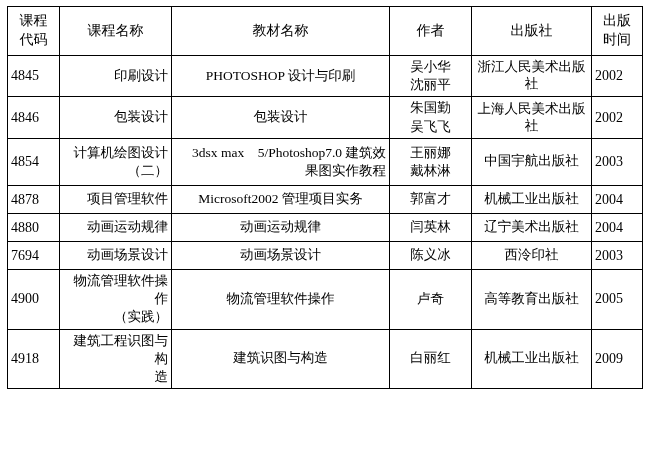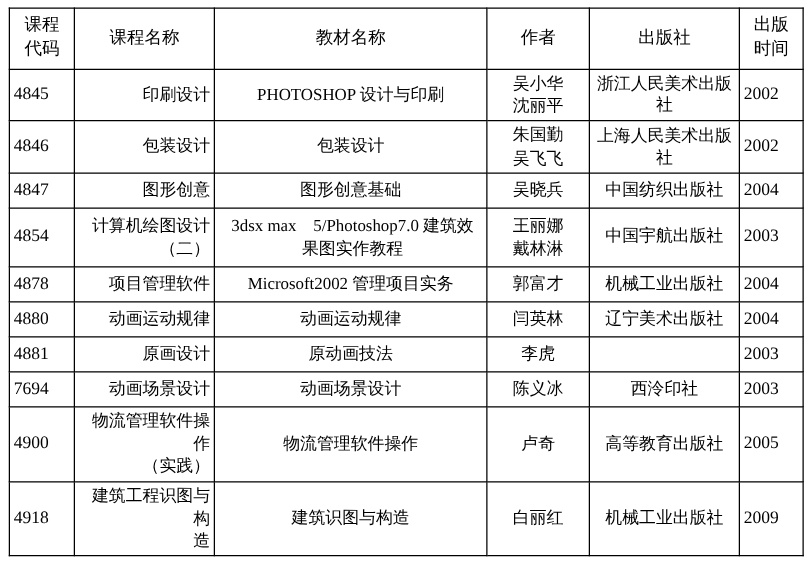--- a/index.html
+++ b/index.html
@@ -60,21 +60,21 @@
     font-size: 14px;
   }
   td.course {
     text-align: right;
     padding-left: 5px;
   }
   td.book {
     text-align: center;
   }
   td.book.left {
-    text-align: center;
+    text-align: right;
     padding-left: 6px;
   }
   td.author {
     text-align: center;
   }
   td.pub {
     text-align: center;
   }
   td.year {
     text-align: left;
@@ -137,28 +137,20 @@
         <td class="course">包装设计</td>
         <td class="book">包装设计</td>
         <td class="author">
           <span class="stack">朱国勤</span>
           <span class="stack">吴飞飞</span>
         </td>
         <td class="pub">上海人民美术出版社</td>
         <td class="year">2002</td>
       </tr>
 
-      <tr class="r-short">
-        <td class="code">4847</td>
-        <td class="course">图形创意</td>
-        <td class="book">图形创意基础</td>
-        <td class="author">吴晓兵</td>
-        <td class="pub">中国纺织出版社</td>
-        <td class="year">2004</td>
-      </tr>
 
       <tr class="r-xtall">
         <td class="code">4854</td>
         <td class="course">
           <span class="stack">计算机绘图设计</span>
           <span class="stack">（二）</span>
         </td>
         <td class="book left">
           <span class="stack">3dsx max　5/Photoshop7.0 建筑效</span>
           <span class="stack">果图实作教程</span>
@@ -182,28 +174,20 @@
 
       <tr class="r-short">
         <td class="code">4880</td>
         <td class="course">动画运动规律</td>
         <td class="book">动画运动规律</td>
         <td class="author">闫英林</td>
         <td class="pub">辽宁美术出版社</td>
         <td class="year">2004</td>
       </tr>
 
-      <tr class="r-short">
-        <td class="code">4881</td>
-        <td class="course">原画设计</td>
-        <td class="book">原动画技法</td>
-        <td class="author">李虎</td>
-        <td class="pub"></td>
-        <td class="year">2003</td>
-      </tr>
 
       <tr class="r-short">
         <td class="code">7694</td>
         <td class="course">动画场景设计</td>
         <td class="book">动画场景设计</td>
         <td class="author">陈义冰</td>
         <td class="pub">西泠印社</td>
         <td class="year">2003</td>
       </tr>
 

